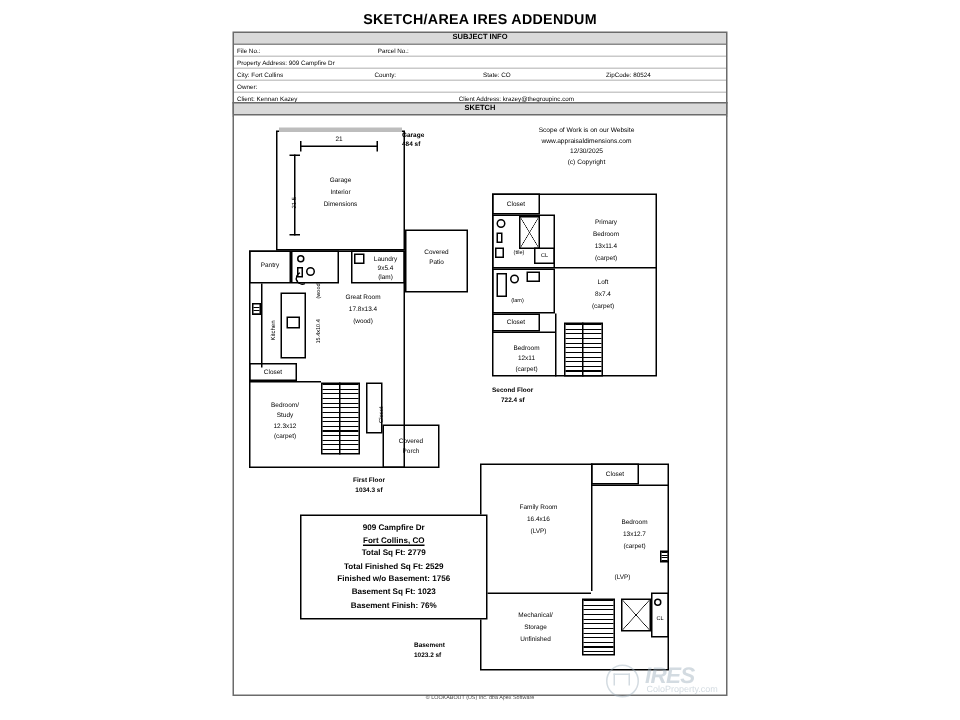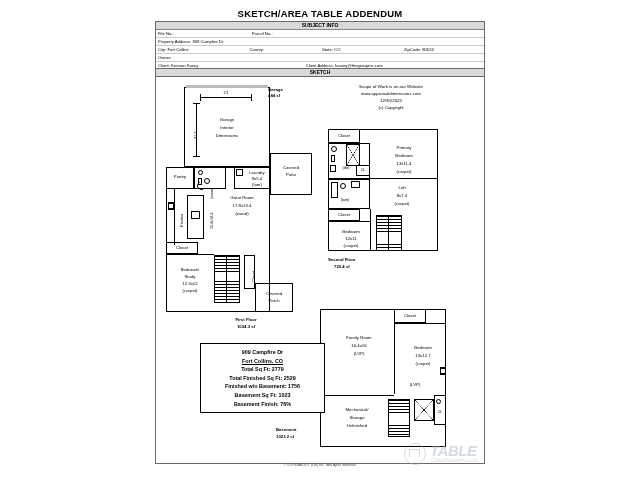--- a/index.html
+++ b/index.html
@@ -245,21 +245,21 @@
     border: 0.8px solid #000;
     box-sizing: border-box;
     background: repeating-linear-gradient(to bottom, #000 0 0.6px, #fff 0.6px 1.8px);
   }
 </style>
 </head>
 <body>
 
 <div id="page">
 
-  <div class="doc-title">SKETCH/AREA TABLE ADDENDUM</div>
+  <div class="doc-title">SKETCH/AREA IRES ADDENDUM</div>
 
   <div id="subject-info">
     <div class="si-band">SUBJECT INFO</div>
 
     <div class="si-row">
       <div class="si-cell c-28">File No.:</div>
       <div class="si-cell c-72">Parcel No.:</div>
     </div>
 
     <div class="si-row">
@@ -461,17 +461,17 @@
     <div class="sl">Finished w/o Basement: 1756</div>
     <div class="sl">Basement Sq Ft: 1023</div>
     <div class="sl">Basement Finish: 76%</div>
   </div>
 
   <div class="footer">© LOOKABOUT (US) Inc. dba Apex Software</div>
 
   <div id="watermark">
     <div class="wm-circ"></div>
     <div class="wm-house"></div>
-    <div class="wm-text">TABLE</div>
+    <div class="wm-text">IRES</div>
     <div class="wm-sub">ColoProperty.com</div>
   </div>
 
 </div>
 
 </body></html>

